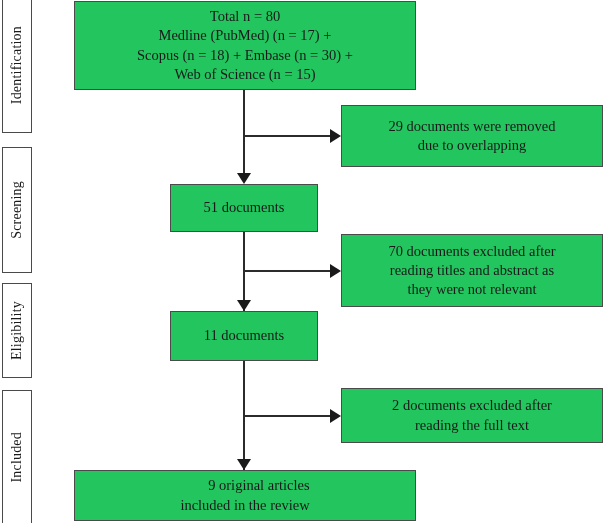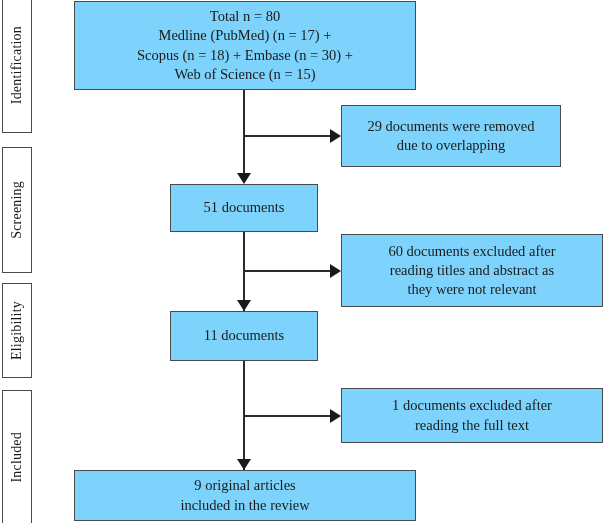--- a/index.html
+++ b/index.html
@@ -14,21 +14,21 @@
     background: #ffffff;
     font-family: "Liberation Serif", "DejaVu Serif", serif;
     overflow: hidden;
   }
 
   
   .box {
     position: absolute;
     box-sizing: border-box;
     border: 1.5px solid #4a4a4a;
-    background: #7dd3fc;
+    background: #22c55e;
     display: flex;
     align-items: center;
     justify-content: center;
     text-align: center;
     color: #1a1a1a;
     font-size: 14.5px;
     line-height: 1.32;
   }
   .box .txt {
     display: block;
@@ -132,34 +132,34 @@
   </div>
 
   <div class="box" style="left:170px; top:184px; width:148px; height:48px;align-items:center;">
     <span class="txt">51 documents</span>
   </div>
 
   <div class="box" style="left:170px; top:311px; width:148px; height:50px;font-family:Liberation Serif, serif;">
     <span class="txt">11 documents</span>
   </div>
 
-  <div class="box" style="left:74px; top:470px; width:342px; height:51px;">
+  <div class="box" style="left:74px; top:470px; width:342px; height:51px;text-align:right;">
     <span class="txt">9 original articles
 included in the review</span>
   </div>
 
-  <div class="box" style="left:341px; top:105px; width:220px; height:62px;">
+  <div class="box" style="left:341px; top:105px; width:262px; height:62px;">
     <span class="txt">29 documents were removed
 due to overlapping</span>
   </div>
 
   <div class="box" style="left:341px; top:234px; width:262px; height:73px;">
-    <span class="txt">60 documents excluded after
+    <span class="txt">70 documents excluded after
 reading titles and abstract as
 they were not relevant</span>
   </div>
 
   <div class="box" style="left:341px; top:388px; width:262px; height:55px;">
-    <span class="txt">1 documents excluded after
+    <span class="txt">2 documents excluded after
 reading the full text</span>
   </div>
 
 </div>
 
 </body></html>

